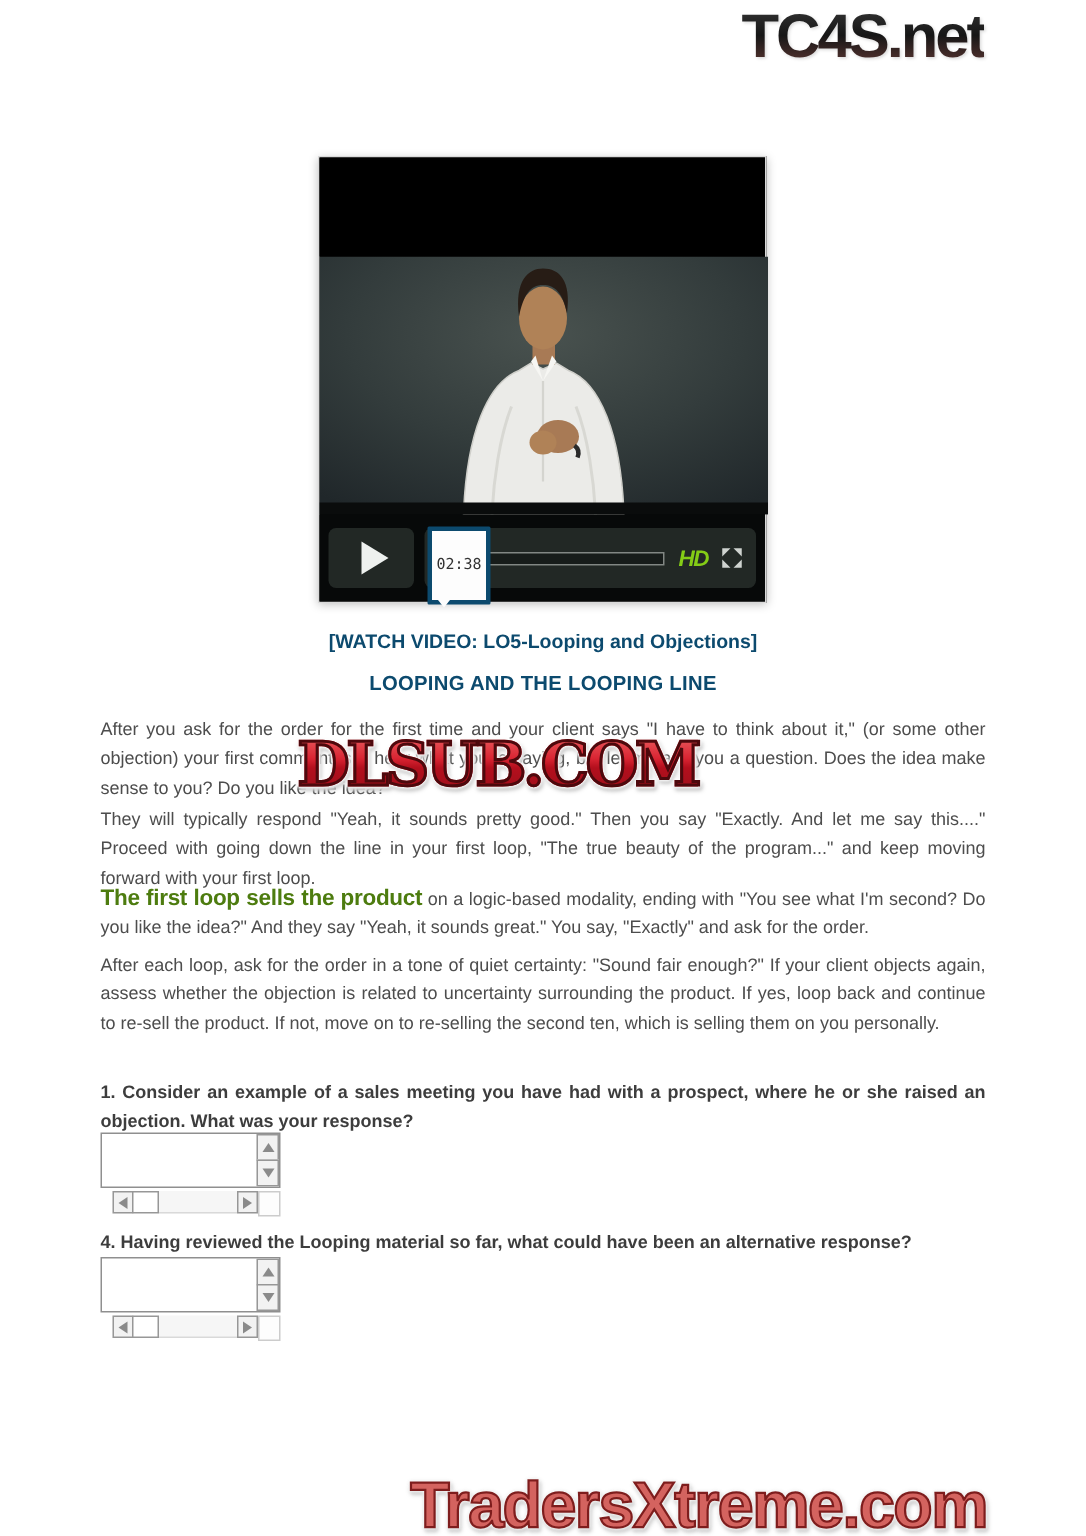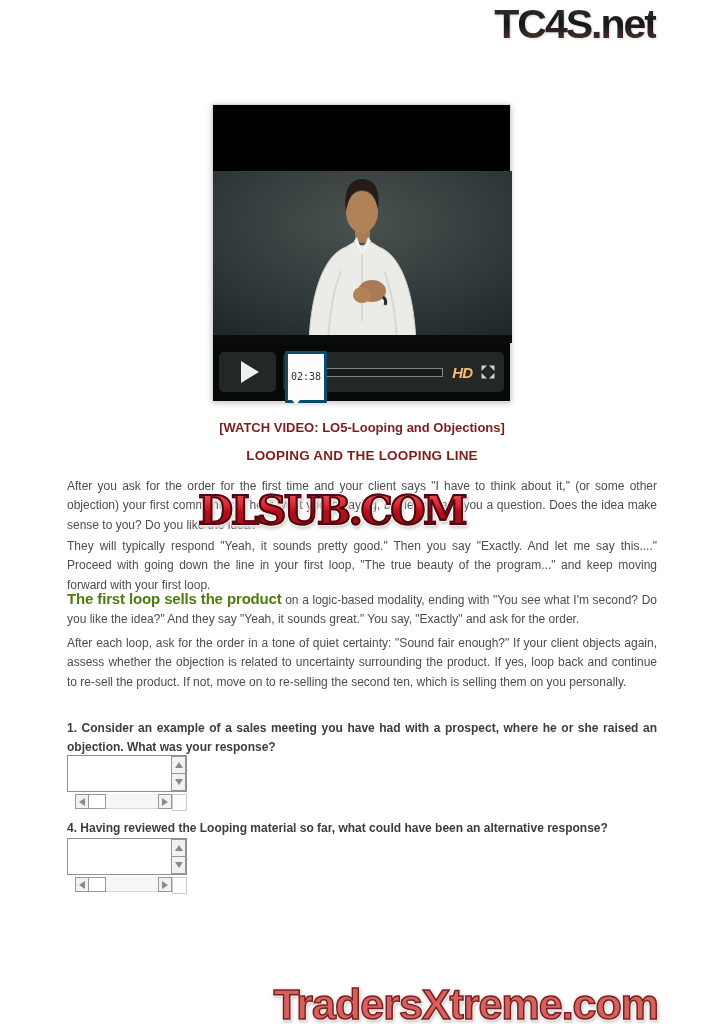--- a/index.html
+++ b/index.html
@@ -40,39 +40,39 @@
     border-left:18px solid #eef1ef;
   }
   .ctrl-strip {
     flex:1; height:40px; background:#222825; border-radius:5px;
     display:flex; align-items:center; padding:0 9px; gap:9px;
   }
   .progress {
     flex:1; height:9px; border:1px solid #828784; background:#171c1a;
   }
   .hd-label {
-    font-weight:bold; font-style:italic; font-size:15px; color:#fdba74;
+    font-weight:bold; font-style:italic; font-size:15px; color:#84cc16;
     letter-spacing:-1px;
   }
   .tooltip {
     position:absolute; left:72px; top:8px; background:#fdfdfd;
     border:3px solid #0c4a6e; border-radius:1px; padding:16px 3px;
     font-family:"DejaVu Sans Mono", monospace; font-size:10px; color:#333;
     line-height:14px; z-index:3;
   }
   .tooltip:after {
     content:""; position:absolute; left:4px; bottom:-5px;
     border-left:4px solid transparent; border-right:4px solid transparent;
     border-top:5px solid #fdfdfd;
   }
 
   
   .caption, .heading {
     position:absolute; left:0; width:724px; text-align:center;
-    font-weight:bold; color:#7f1d1d;
+    font-weight:bold; color:#0c4a6e;
   }
   .caption { top:420px; font-size:13px; }
   .heading { top:448px; font-size:13.5px; letter-spacing:0.2px; }
 
   
   .para {
     position:absolute; left:67px; width:590px;
     font-size:12px; line-height:19.3px; color:#4d4d4d; text-align:justify;
   }
   .p1 { top:477px; }

